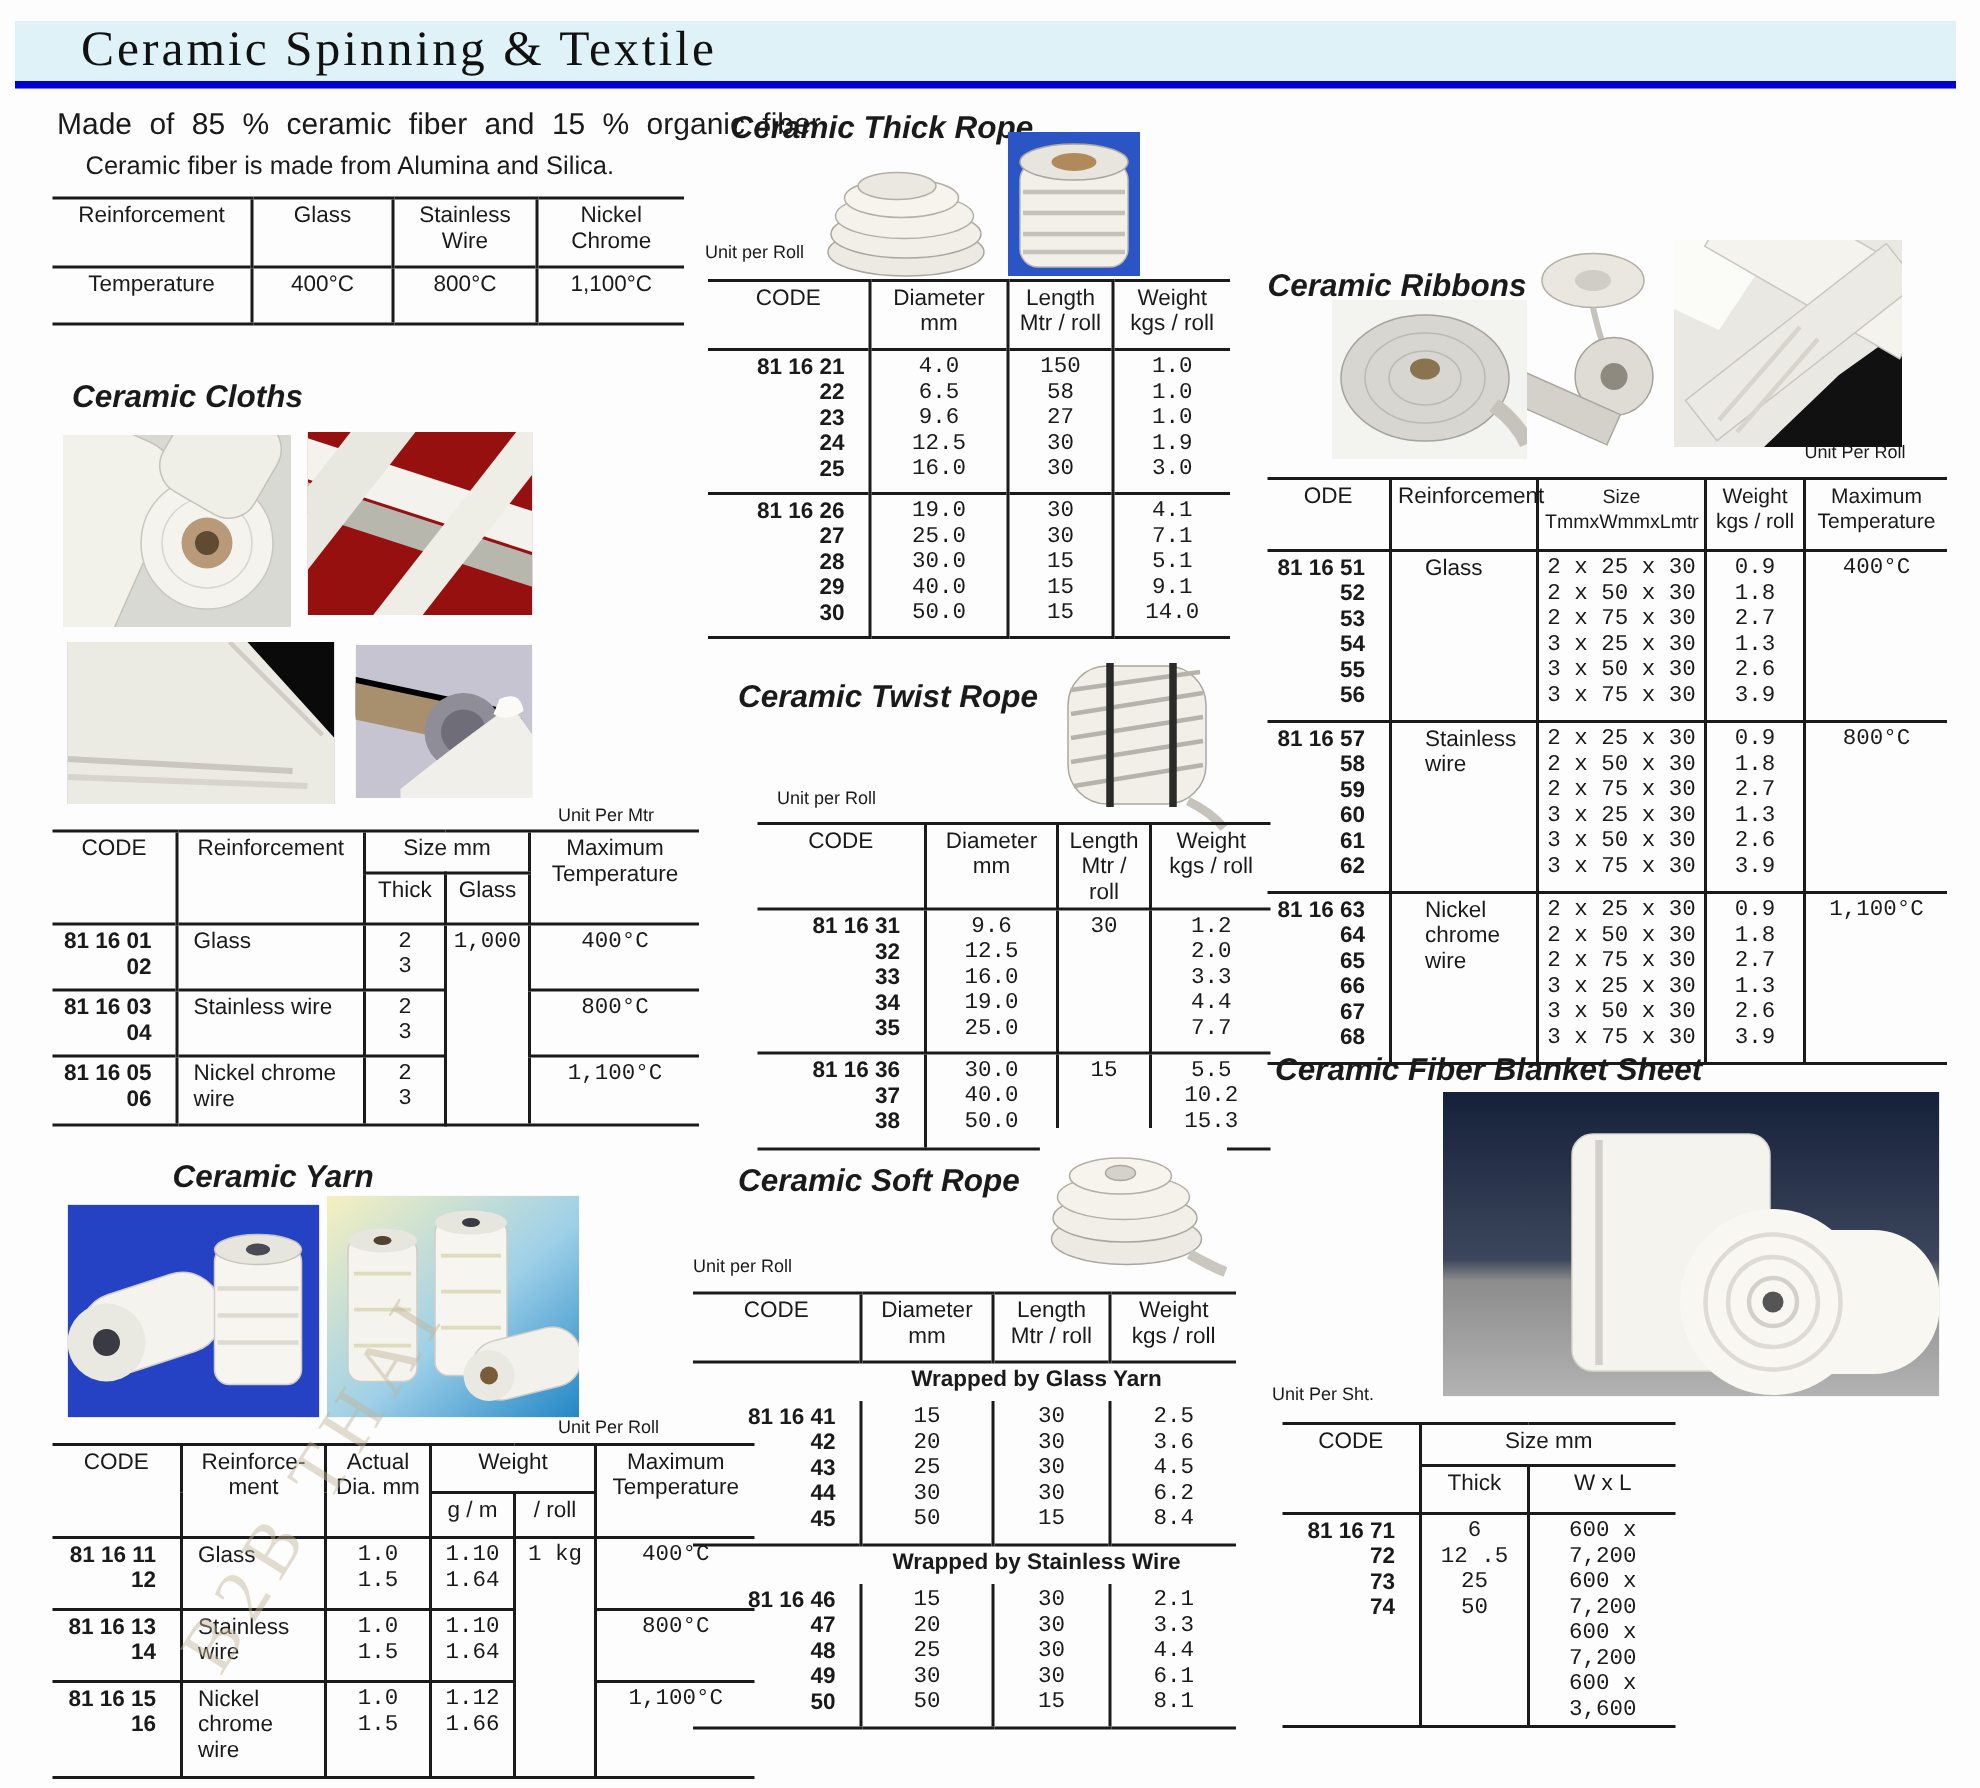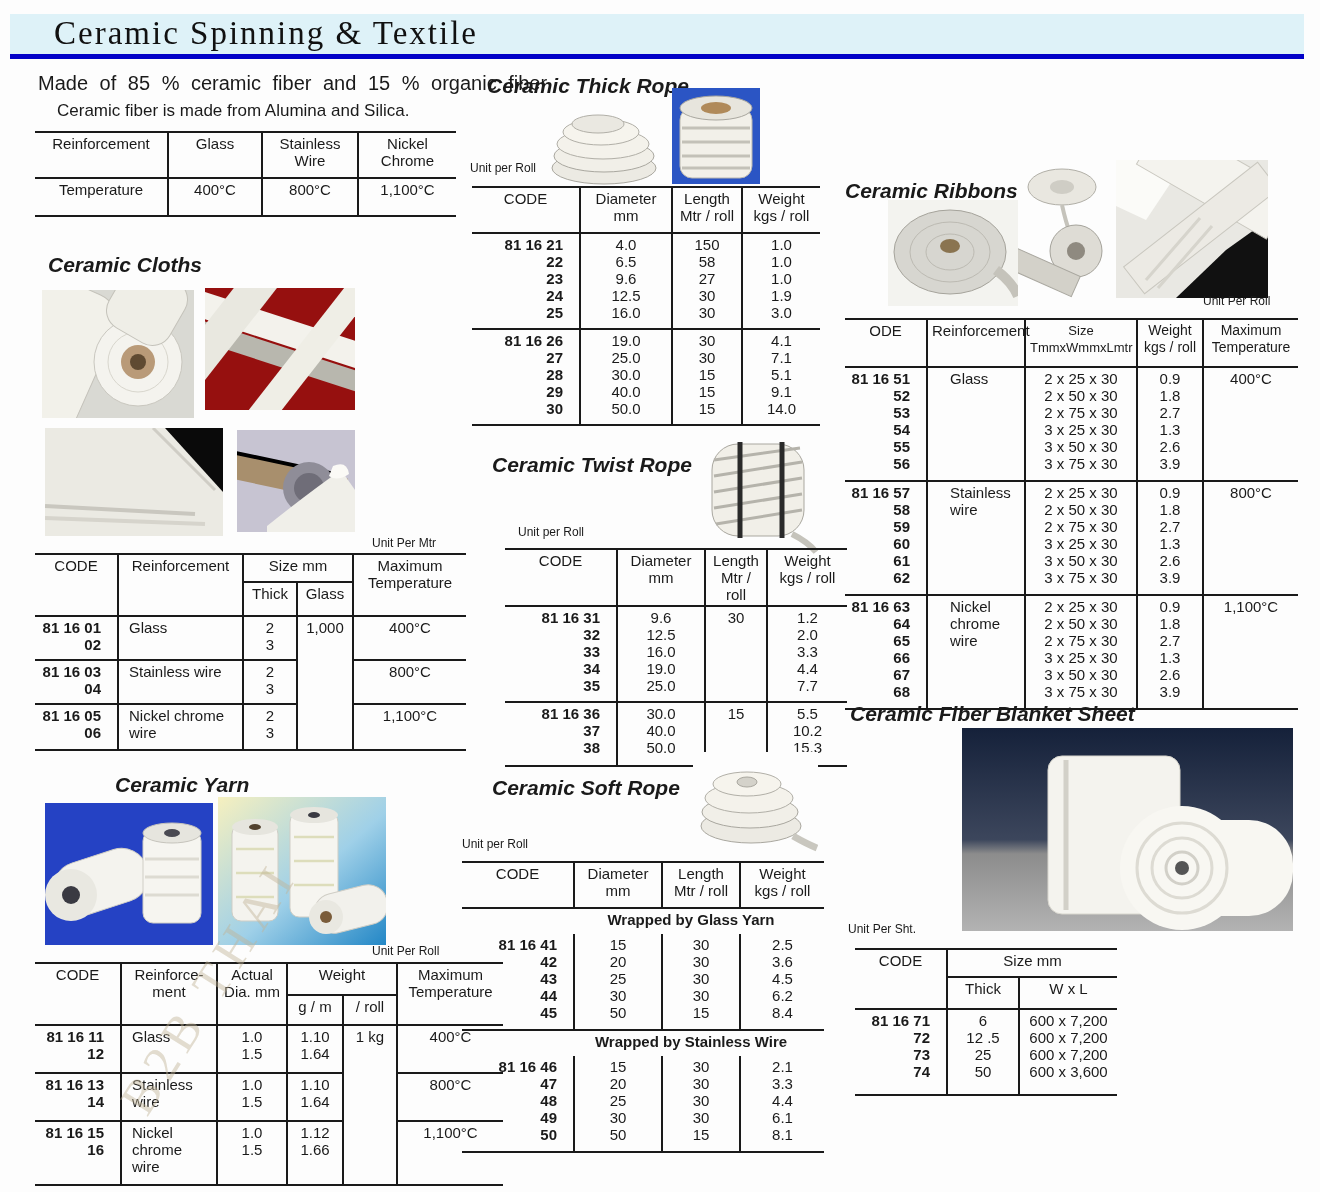--- a/index.html
+++ b/index.html
@@ -16,21 +16,21 @@
   .sec-title{position:absolute;font-size:21px;font-weight:700;font-style:italic;white-space:nowrap;}
   .unit{position:absolute;font-size:12px;white-space:nowrap;}
   
   table.cat{position:absolute;border-collapse:collapse;table-layout:fixed;font-size:15px;}
   table.cat td{padding:2px 4px;vertical-align:top;white-space:pre-line;line-height:17px;}
   .vs{border-left:2px solid #1a1a1a;}
   tr.lt>td{border-top:2px solid #1a1a1a;}
   tr.lb>td{border-bottom:2px solid #1a1a1a;}
   .bb{border-bottom:2px solid #1a1a1a;}
   .hd{text-align:center;vertical-align:middle;line-height:18px;}
-  .c{text-align:center;} .r{text-align:right;padding-right:16px !important;font-weight:700;}
+  .c{text-align:center;font-family:Liberation Mono, monospace;} .r{text-align:right;padding-right:16px !important;font-weight:700;}
   .m{vertical-align:middle;}
   .lft{text-align:left;padding-left:10px !important;}
   .lft2{text-align:left;padding-left:22px !important;}
   .wraplab{font-weight:700;text-align:center;padding-left:100px !important;}
   
   .photo{position:absolute;overflow:hidden;}
   .photo svg{display:block;width:100%;height:100%;}
   .watermark{position:absolute;left:55px;top:940px;width:330px;font-family:"Liberation Serif",serif;
              font-size:50px;letter-spacing:8px;color:rgba(193,180,150,0.45);
              transform:rotate(-58deg);white-space:nowrap;}

